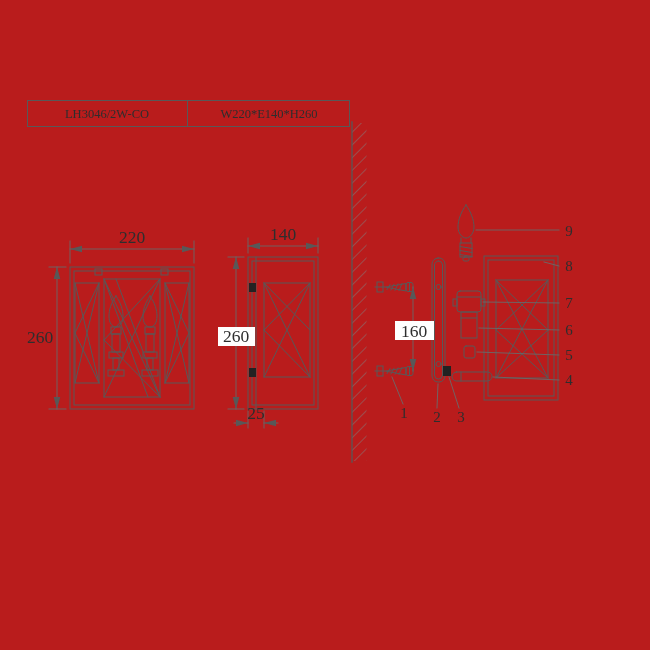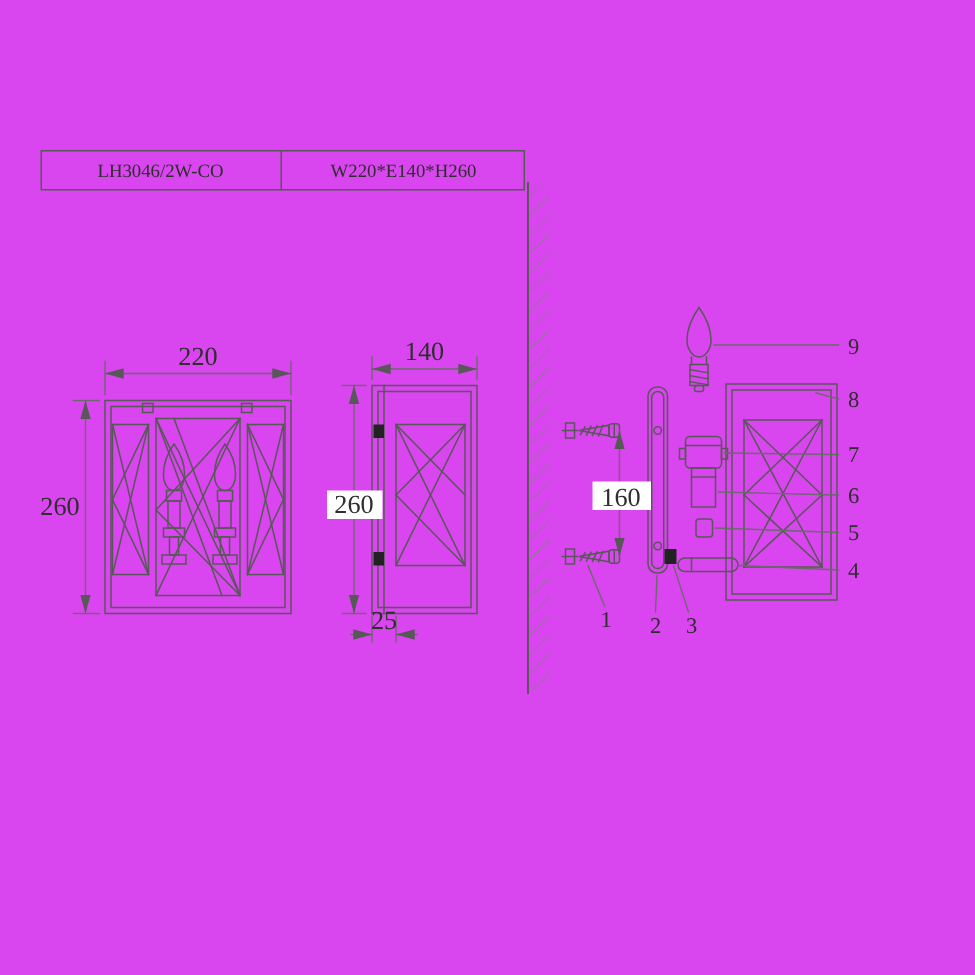--- a/index.html
+++ b/index.html
@@ -4,21 +4,21 @@
 <style>
   html, body {
     margin: 0;
     padding: 0;
     background: #ffffff;
   }
   .canvas {
     position: relative;
     width: 650px;
     height: 650px;
-    background: #d946ef;
+    background: #b91c1c;
     overflow: hidden;
   }
   svg { display: block; }
   .ln {
     stroke: #585858;
     stroke-width: 1;
     fill: none;
     stroke-linecap: square;
   }
   .dimg {

